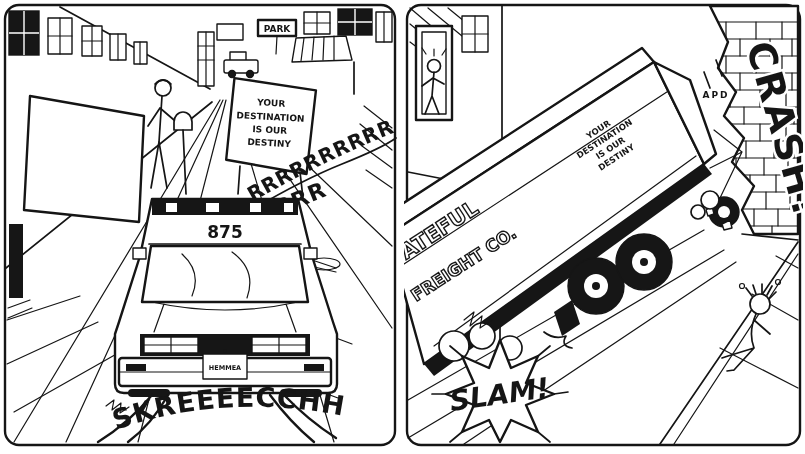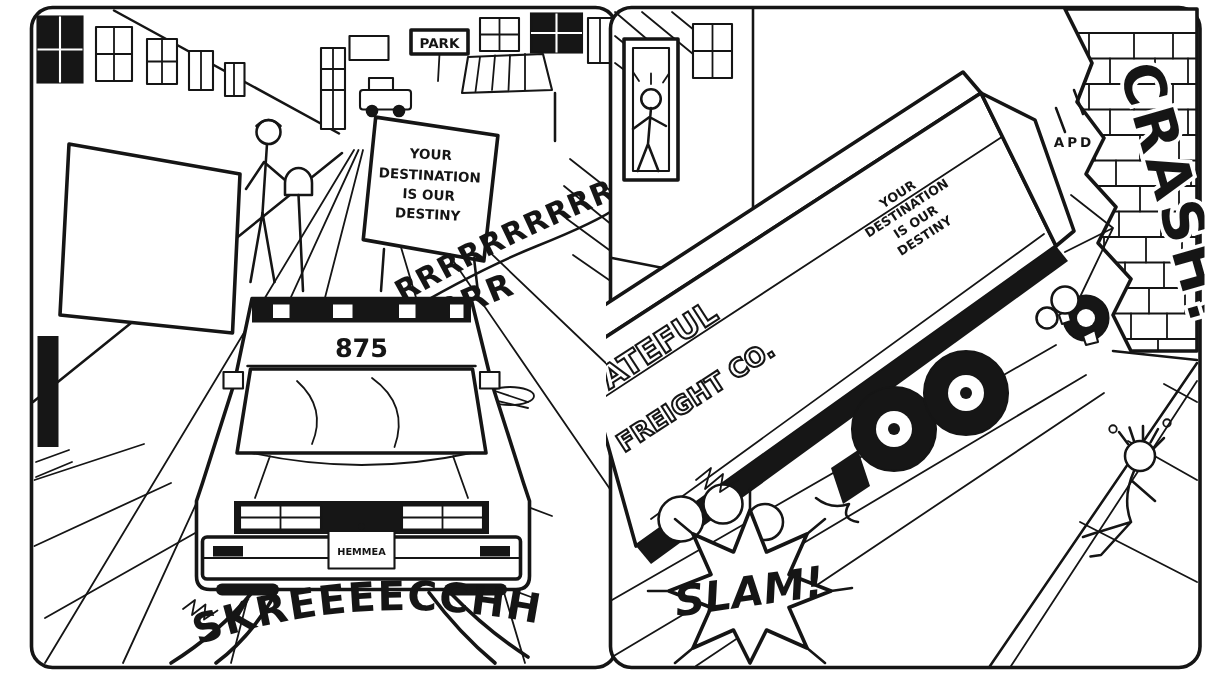--- a/index.html
+++ b/index.html
@@ -1,19 +1,19 @@
 <!DOCTYPE html>
 <html><head>
 <meta charset="utf-8">
 <style>
   html,body{margin:0;padding:0;background:#ffffff;}
   .comic{position:relative;width:805px;height:454px;background:#fff;overflow:hidden;
          font-family:"DejaVu Sans",sans-serif;}
   .panel{position:absolute;top:2px;}
-  .panel1{left:18px;}
+  .panel1{left:2px;}
   .panel2{left:404px;}
   svg{display:block;}
   
   .s1{fill:none;stroke:#151515;stroke-width:1.2;stroke-linecap:round;stroke-linejoin:round;}
   .s15{fill:none;stroke:#151515;stroke-width:1.7;stroke-linecap:round;stroke-linejoin:round;}
   .s2{fill:none;stroke:#151515;stroke-width:2.4;stroke-linecap:round;stroke-linejoin:round;}
   .w{fill:#ffffff;stroke:#151515;stroke-width:2.4;stroke-linejoin:round;}
   .w1{fill:#ffffff;stroke:#151515;stroke-width:1.4;stroke-linejoin:round;}
   .k{fill:#161616;}
   .kw{fill:#161616;stroke:#151515;stroke-width:1.4;}

